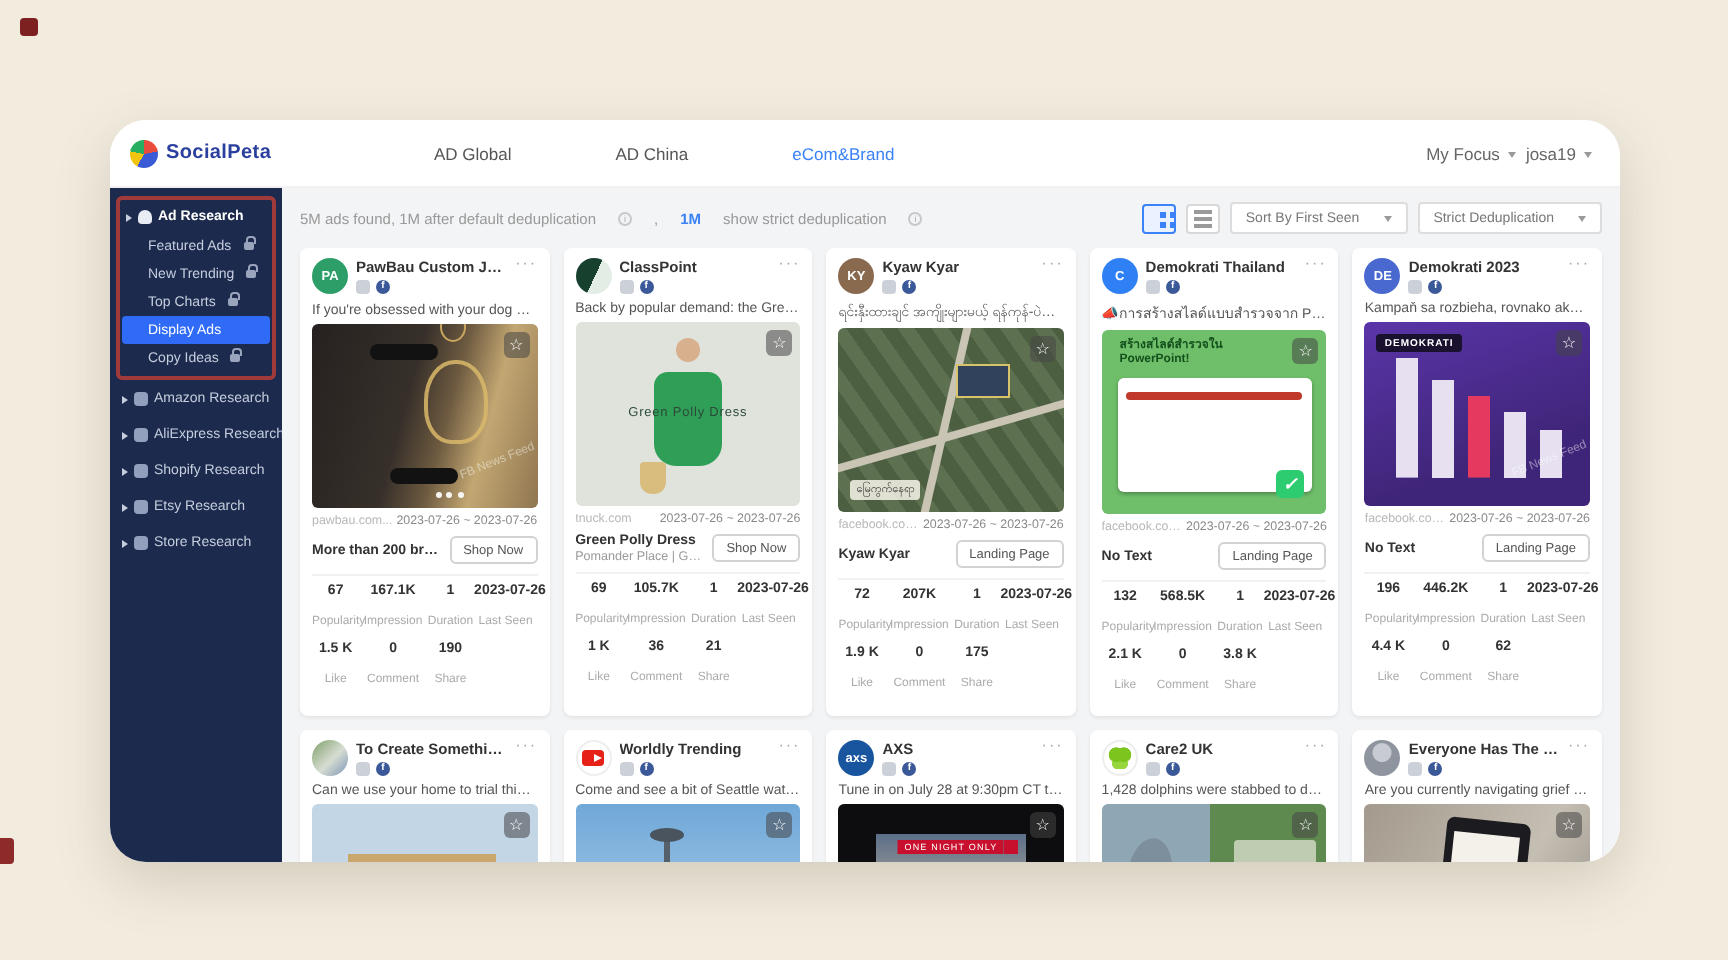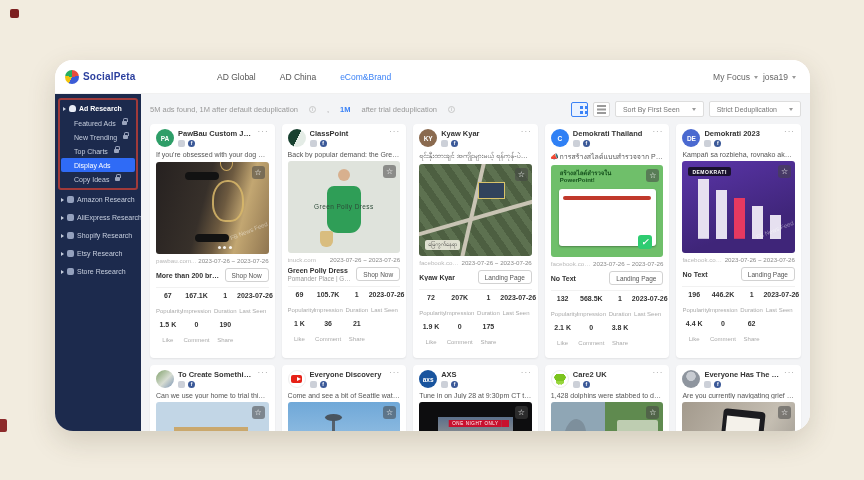--- a/index.html
+++ b/index.html
@@ -26,21 +26,21 @@
   .logo { display:flex; align-items:center; gap:4px; width:92px; flex:none; }
   .logo-mark { width:14px; height:14px; border-radius:50%;
     background:conic-gradient(#e74c3c 0 22%, #3b5bd6 22% 58%, #f1c40f 58% 78%, #27ae60 78%); }
   .logo-text { font-size:10px; font-weight:800; color:#2b3f9e; letter-spacing:.2px; }
   .search { display:flex; align-items:center; justify-content:space-between; width:152px; height:17px;
     border:1px solid #e4e4e4; border-radius:9px; padding:0 7px; background:#fdfdfd; }
   .search input { border:none; outline:none; background:transparent; font-size:7.5px; color:#888; width:120px; font-family:inherit; }
   .search input::placeholder { color:#c3c3c3; }
   .search-icon { width:6px; height:6px; border:1px solid #bdbdbd; border-radius:50%; position:relative; flex:none; }
   .search-icon::after { content:''; position:absolute; width:3px; height:1px; background:#bdbdbd; transform:rotate(45deg); right:-3px; bottom:-1px; }
-  .nav { display:flex; gap:24px; margin-left:60px; font-size:8.5px; color:#555; }
+  .nav { display:flex; gap:52px; margin-left:60px; font-size:8.5px; color:#555; }
   .nav-item { cursor:pointer; white-space:nowrap; }
   .nav-item.active { color:#3b82f6; }
   .top-right { margin-left:auto; display:flex; align-items:center; gap:5px; font-size:8.5px; color:#666; }
   .chev { width:0; height:0; border-top:3px solid #9a9a9a; border-left:2.5px solid transparent; border-right:2.5px solid transparent; display:inline-block; margin-left:4px; vertical-align:middle; }
 
   .frame { display:flex; height:337px; }
 
   
   .sidebar { width:86px; flex:none; background:#1c2a4d; color:#c6cede; padding:4px 3px; font-size:7px; }
   .side-group { border:2px solid #a03a3a; border-radius:3px; padding:1px 1px 2px; }
@@ -251,21 +251,21 @@
         <span>Store Research</span>
       </div>
     </nav>
 
     <div class="main">
       <div class="resbar">
         <span>5M ads found, 1M after default deduplication</span>
         <i class="info">i</i>
         <span>,</span>
         <span class="res-link">1M</span>
-        <span>after trial deduplication</span>
+        <span>show strict deduplication</span>
         <i class="info">i</i>
         <div class="controls">
           <span class="viewbtn active">
               <i class="glyph-grid"></i>
             </span>
           <span class="viewbtn">
               <i class="glyph-list"></i>
             </span>
           <span class="select">
               <span>Sort By First Seen</span>
@@ -539,21 +539,21 @@
       <i class="p1"></i>
 
       <span class="fav">☆</span>
     </div>
 
   </article>
           <article class="card">
     <header class="card-head">
       <span class="avatar avatar-youtube"></span>
       <div class="head-txt">
-        <div class="adv-name">Everyone Discovery</div>
+        <div class="adv-name">Worldly Trending</div>
         <div class="meta-icons">
           <span class="mi mi-gray"></span>
           <span class="mi mi-fb">f</span>
         </div>
       </div>
       <span class="more">···</span>
     </header>
     <p class="desc">Come and see a bit of Seattle waterfront an...</p>
     <div class="art art-seattle">
       <i class="p1"></i>

